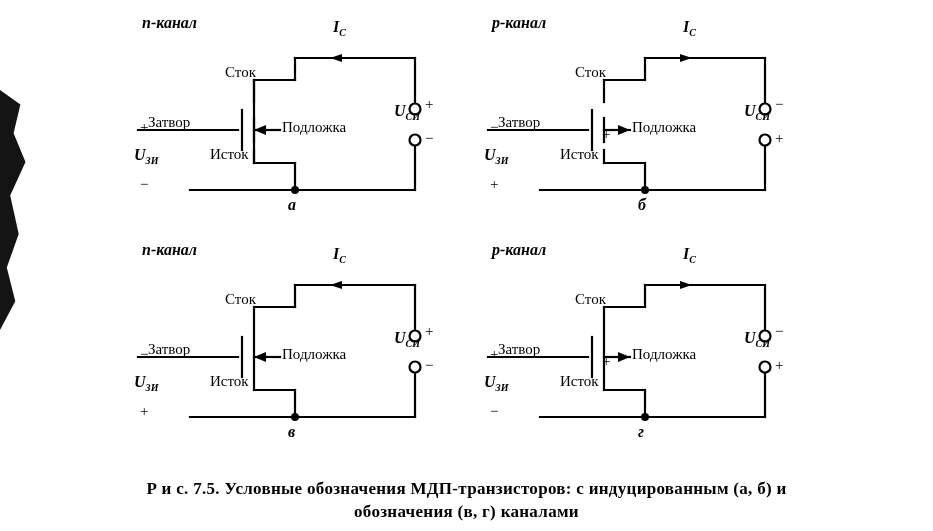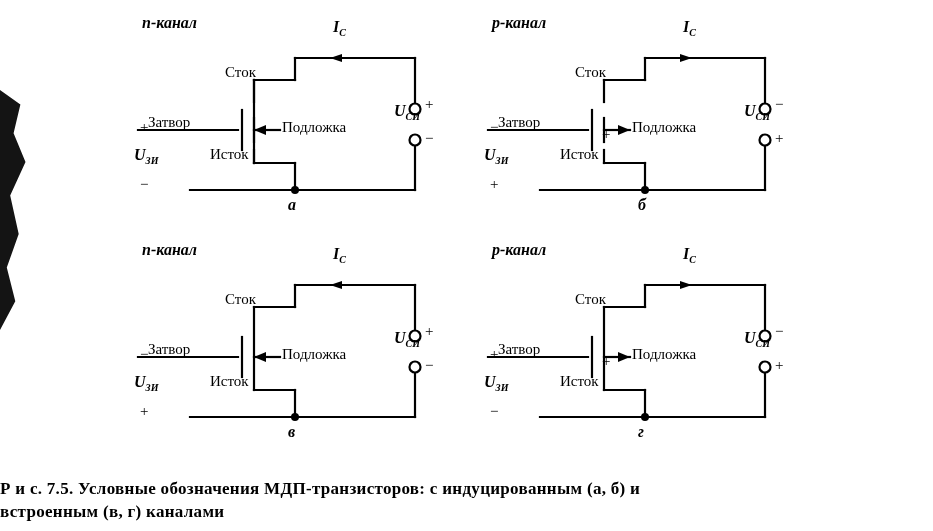--- a/index.html
+++ b/index.html
@@ -59,20 +59,21 @@
     position: absolute;
     font-style: italic;
     font-size: 16px;
     font-weight: bold;
   }
   .caption {
     position: absolute;
     left: 0;
     top: 478px;
     width: 933px;
+    text-align: center;
     font-size: 17px;
     font-weight: bold;
     letter-spacing: 0.3px;
     line-height: 1.35;
   }
   svg { display: block; overflow: visible; }
 </style>
 </head>
 <body>
 
@@ -248,16 +249,16 @@
     <div class="lbl" style="left:10px; top:101px;">+</div>
     <div class="lbl" style="left:10px; top:158px;">−</div>
     <div class="lbl" style="left:295px; top:78px;">−</div>
     <div class="lbl" style="left:295px; top:112px;">+</div>
     <div class="lbl" style="left:122px; top:108px;">+</div>
     <div class="panel-letter" style="left:158px; top:178px;">г</div>
   </div>
 
   <div class="caption">
     <div>Р и с. 7.5. Условные обозначения МДП-транзисторов: с индуцированным (а, б) и</div>
-    <div>встроенным (в, г) каналами</div>
+    <div>обозначения (в, г) каналами</div>
   </div>
 
 </div>
 
 </body></html>

